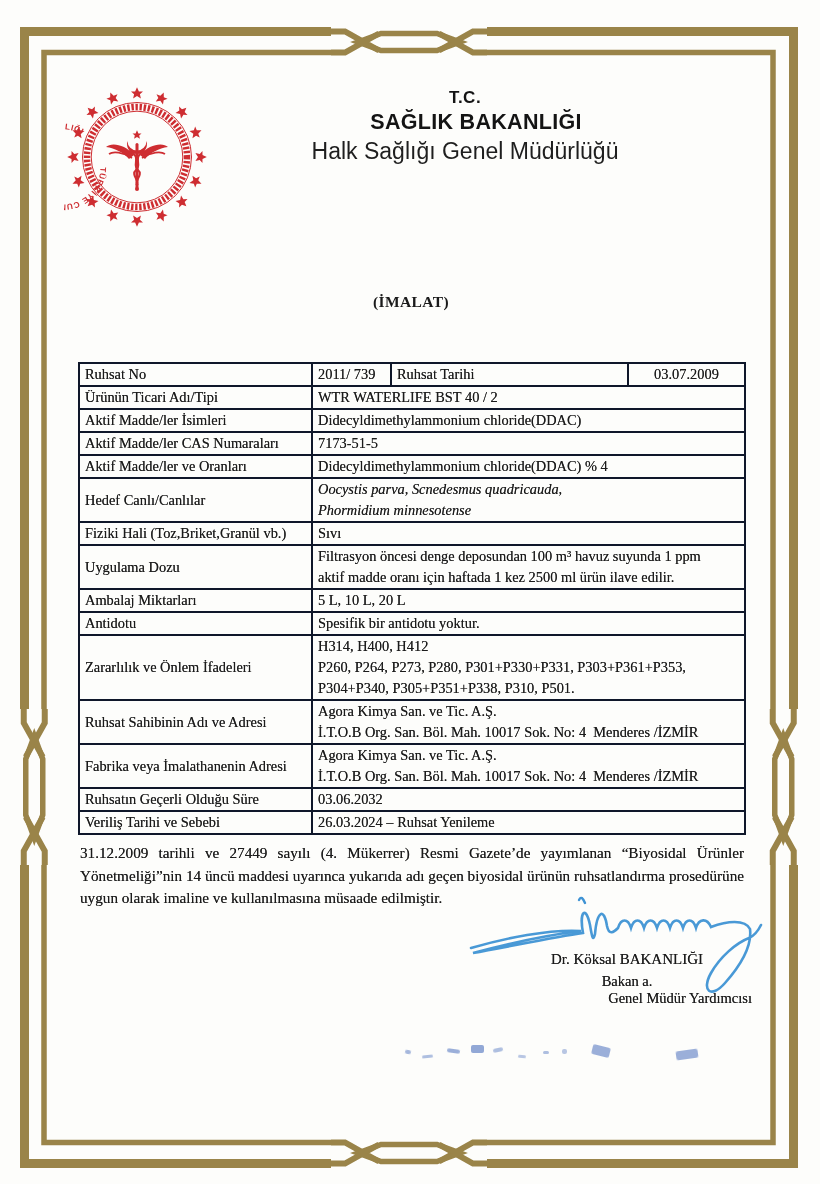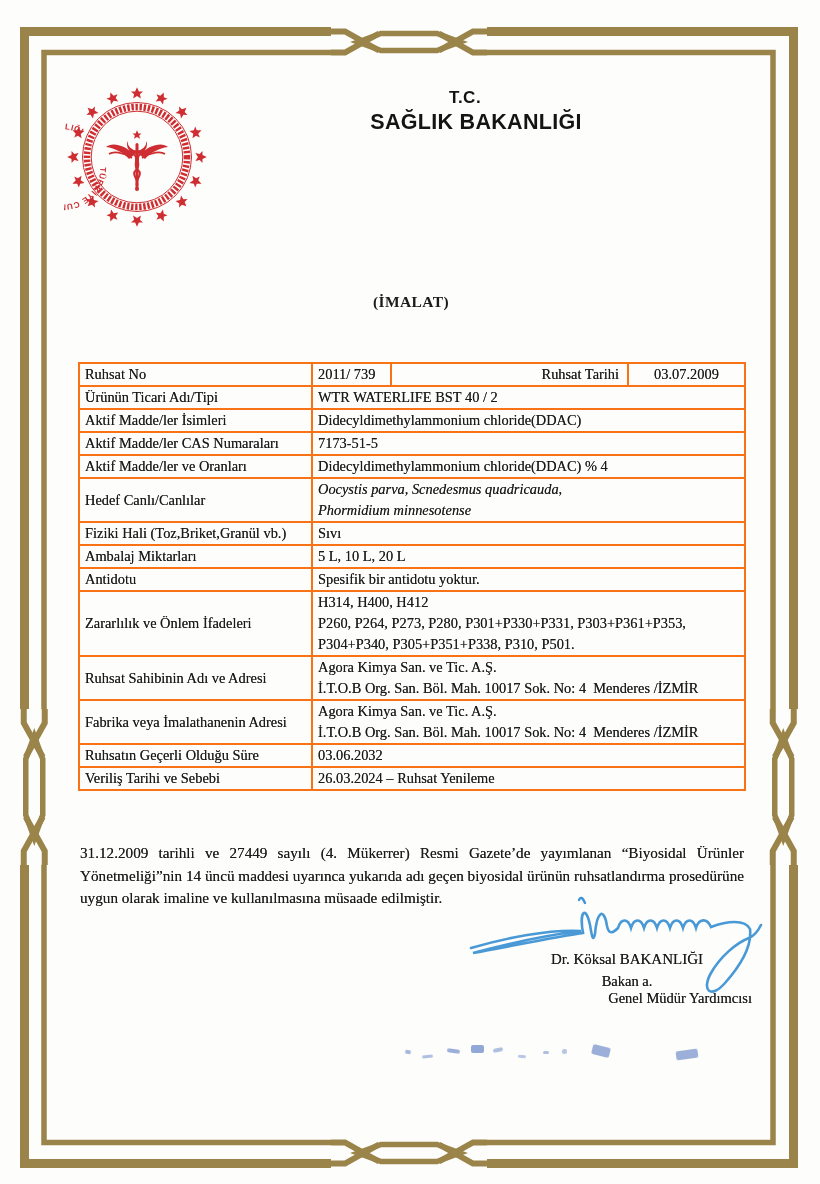--- a/index.html
+++ b/index.html
@@ -9,24 +9,24 @@
   .emblem{position:absolute;left:64px;top:84px;width:146px;height:146px;}
   .head{position:absolute;left:170px;top:88px;width:590px;text-align:center;
         font-family:"Liberation Sans",sans-serif;color:#141414;}
   .head-tc{font-size:17px;font-weight:bold;letter-spacing:.5px;}
   .head-min{font-size:21.5px;font-weight:bold;letter-spacing:.3px;margin-top:2px;margin-left:22px;}
   .head-dir{font-size:23px;margin-top:3px;color:#1e1e1e;}
   .doc-title{position:absolute;left:78px;top:273px;width:666px;text-align:center;
              font-weight:bold;font-size:15.5px;letter-spacing:.4px;}
   .doc-title .sub{margin-top:20px;}
   table.lic{position:absolute;left:78px;top:362px;width:666px;border-collapse:collapse;table-layout:fixed;}
-  .lic td{border:2px solid #f97316;padding:0 5px;font-size:14.4px;line-height:21px;
+  .lic td{border:2px solid #0f172a;padding:0 5px;font-size:14.4px;line-height:21px;
           vertical-align:middle;text-shadow:0 0 .5px rgba(20,20,20,.75);overflow:hidden;}
   .lic td.val{white-space:pre;}
-  .lic td.rt{text-align:right;padding-right:8px;}
+  .lic td.rt{text-align:left;padding-right:8px;}
   .lic td.ctr{text-align:center;}
   .italic{font-style:italic;}
   .decree{position:absolute;left:80px;top:842px;width:664px;margin:0;font-size:15.2px;
           line-height:22.5px;text-align:justify;text-shadow:0 0 .5px rgba(20,20,20,.75);}
   .sig-svg{position:absolute;left:455px;top:893px;}
   .sig-name{position:absolute;left:502px;top:951px;width:250px;text-align:center;font-size:15px;
             text-shadow:0 0 .5px rgba(20,20,20,.75);}
   .sig-t1{position:absolute;left:502px;top:973px;width:250px;text-align:center;font-size:14.5px;
           text-shadow:0 0 .5px rgba(20,20,20,.75);}
   .sig-t2{position:absolute;left:502px;top:990px;width:250px;text-align:right;font-size:14.5px;
@@ -98,20 +98,21 @@
         <path d="M-8,-6 C6,0 -6,8 1,13 C7,18 -4,24 1,28" stroke="#ce2d31" stroke-width="2" fill="none"></path>
         <path d="M8,-6 C-6,0 6,8 -1,13 C-7,18 4,24 -1,28" stroke="#ce2d31" stroke-width="2" fill="none"></path>
         <circle cx="0" cy="32" r="2"></circle>
       </g>
     </svg>
   </div>
 
   <header class="head">
     <div class="head-tc">T.C.</div>
     <div class="head-min">SAĞLIK BAKANLIĞI</div>
+    <div class="head-dir">Halk Sağlığı Genel Müdürlüğü</div>
   </header>
 
   <div class="doc-title">
     <div class="sub">(İMALAT)</div>
   </div>
 
   <table class="lic">
     <colgroup>
         <col style="width:233px">
         <col style="width:79px">
@@ -146,20 +147,25 @@
         <tr>
       <td class="lab">Hedef Canlı/Canlılar</td>
       <td class="val italic" colspan="3">Oocystis parva, Scnedesmus quadricauda,
 Phormidium minnesotense</td>
     </tr>
         <tr>
       <td class="lab">Fiziki Hali (Toz,Briket,Granül vb.)</td>
       <td class="val" colspan="3">Sıvı</td>
     </tr>
         <tr>
+      <td class="lab">Uygulama Dozu</td>
+      <td class="val" colspan="3">Filtrasyon öncesi denge deposundan 100 m³ havuz suyunda 1 ppm
+aktif madde oranı için haftada 1 kez 2500 ml ürün ilave edilir.</td>
+    </tr>
+        <tr>
       <td class="lab">Ambalaj Miktarları</td>
       <td class="val" colspan="3">5 L, 10 L, 20 L</td>
     </tr>
         <tr>
       <td class="lab">Antidotu</td>
       <td class="val" colspan="3">Spesifik bir antidotu yoktur.</td>
     </tr>
         <tr>
       <td class="lab">Zararlılık ve Önlem İfadeleri</td>
       <td class="val" colspan="3">H314, H400, H412

